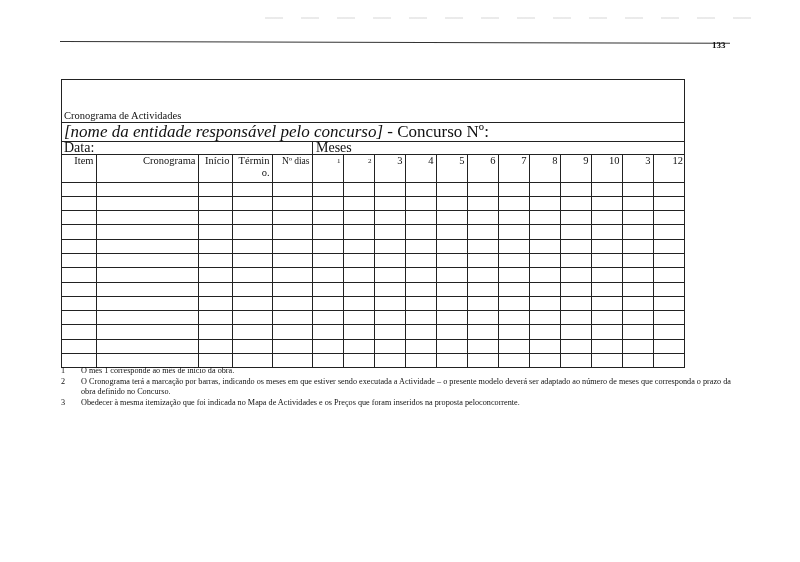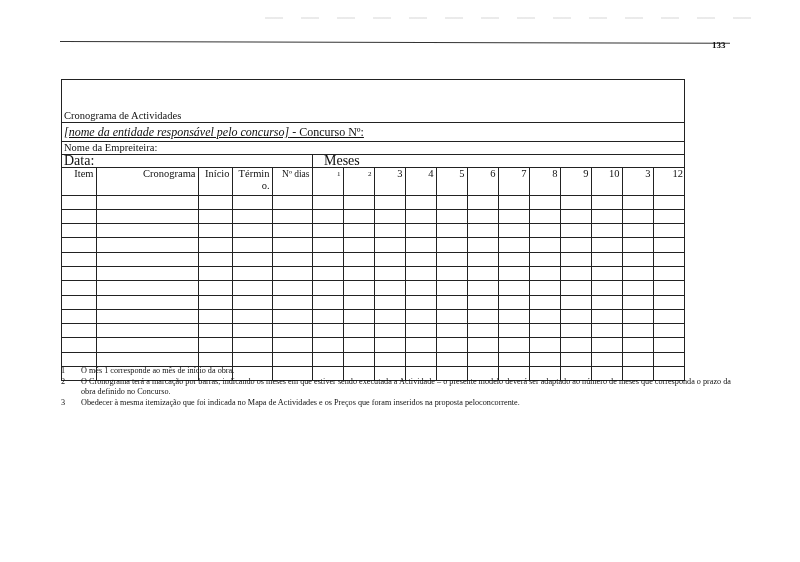--- a/index.html
+++ b/index.html
@@ -23,26 +23,26 @@
     }
     .sheet {
       position: absolute; left: 61px; top: 79px; width: 624px;
       border: 1.5px solid #222; border-bottom: none; box-sizing: border-box;
     }
     .band {
       border-bottom: 1.2px solid #222; box-sizing: border-box;
       padding-left: 2px; white-space: nowrap; overflow: hidden;
     }
     .band.title { height: 14px; font-size: 10.5px; line-height: 13px; margin-top: 29px; }
-    .band.entity { height: 19px; font-size: 12px; line-height: 18px; text-decoration: underline; }
+    .band.entity { height: 19px; font-size: 17px; line-height: 18px; }
     .band.entity .italic { font-style: italic; }
     .band.company { height: 13px; font-size: 10.5px; line-height: 12px; }
     .band.date-row { height: 13px; font-size: 14px; line-height: 12px; position: relative; padding-left: 0; }
     .date-row .date-label { position: absolute; left: 2px; top: 0; }
-    .date-row .months-label { position: absolute; left: 250px; top: 0; padding-left: 11px; border-left: 1.2px solid #222; height: 13px; text-align: center; }
+    .date-row .months-label { position: absolute; left: 250px; top: 0; padding-left: 3px; border-left: 1.2px solid #222; height: 13px; text-align: center; }
     table.grid {
       border-collapse: collapse; width: 622px; table-layout: fixed;
     }
     table.grid th, table.grid td {
       border: 1.2px solid #222; padding: 0 2px; font-weight: normal;
       text-align: left; vertical-align: top; font-size: 10.5px; line-height: 12px;
       box-sizing: border-box;
     }
     table.grid tr:first-child th { border-top: none; }
     table.grid th:first-child, table.grid td:first-child { border-left: none; }
@@ -63,23 +63,20 @@
 <body>
 
 <div class="scan-noise"></div>
 <div class="top-rule"></div>
 <div class="page-number">133</div>
 
 <div class="sheet">
   <div class="band title">Cronograma de Actividades</div>
   <div class="band entity">
     <span class="italic">[nome da entidade responsável pelo concurso]</span><span> - Concurso Nº:</span>
-  </div>
-  <div class="band company">
-    <span>Nome da Empreiteira:</span>
   </div>
   <div class="band date-row">
     <span class="date-label">Data:</span>
     <span class="months-label">Meses</span>
   </div>
 
   <table class="grid">
     <colgroup>
       <col style="width:34px">
         <col style="width:102px">

